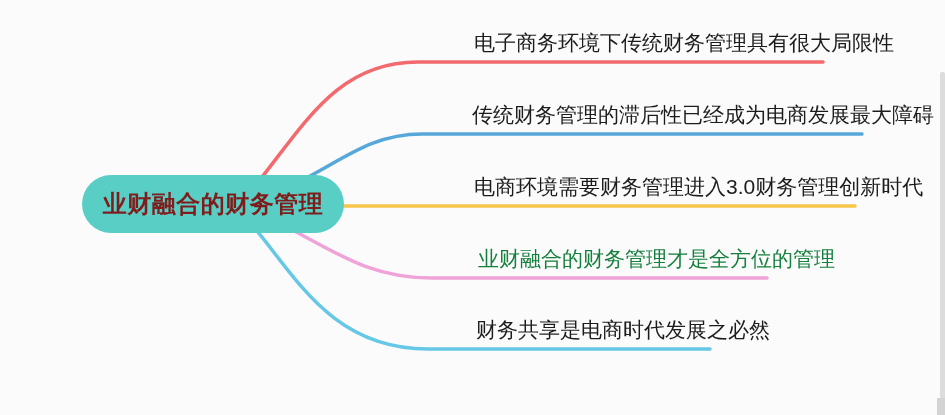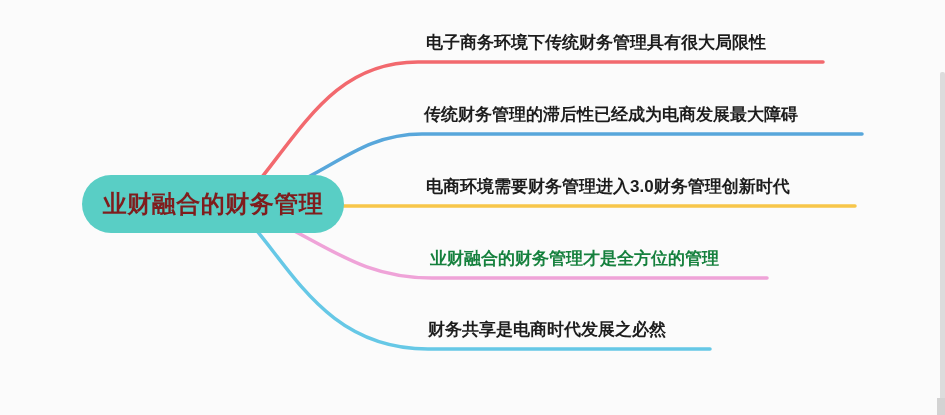--- a/index.html
+++ b/index.html
@@ -29,26 +29,27 @@
     border-radius: 29px;
     font-size: 24px;
     font-weight: bold;
     letter-spacing: 0.5px;
     cursor: pointer;
     user-select: none;
     white-space: nowrap;
   }
   .branch-label {
     position: absolute;
-    font-size: 17px;
-    font-weight: bold;
+    font-size: 21px;
+    font-weight: normal;
     white-space: nowrap;
     line-height: 23px;
     cursor: pointer;
     user-select: none;
+    margin-left: 48px;
   }
   .scrollbar-track {
     position: absolute;
     right: 0;
     top: 72px;
     width: 5px;
     height: 343px;
     border-radius: 2px;
   }
   .scrollbar-corner {

